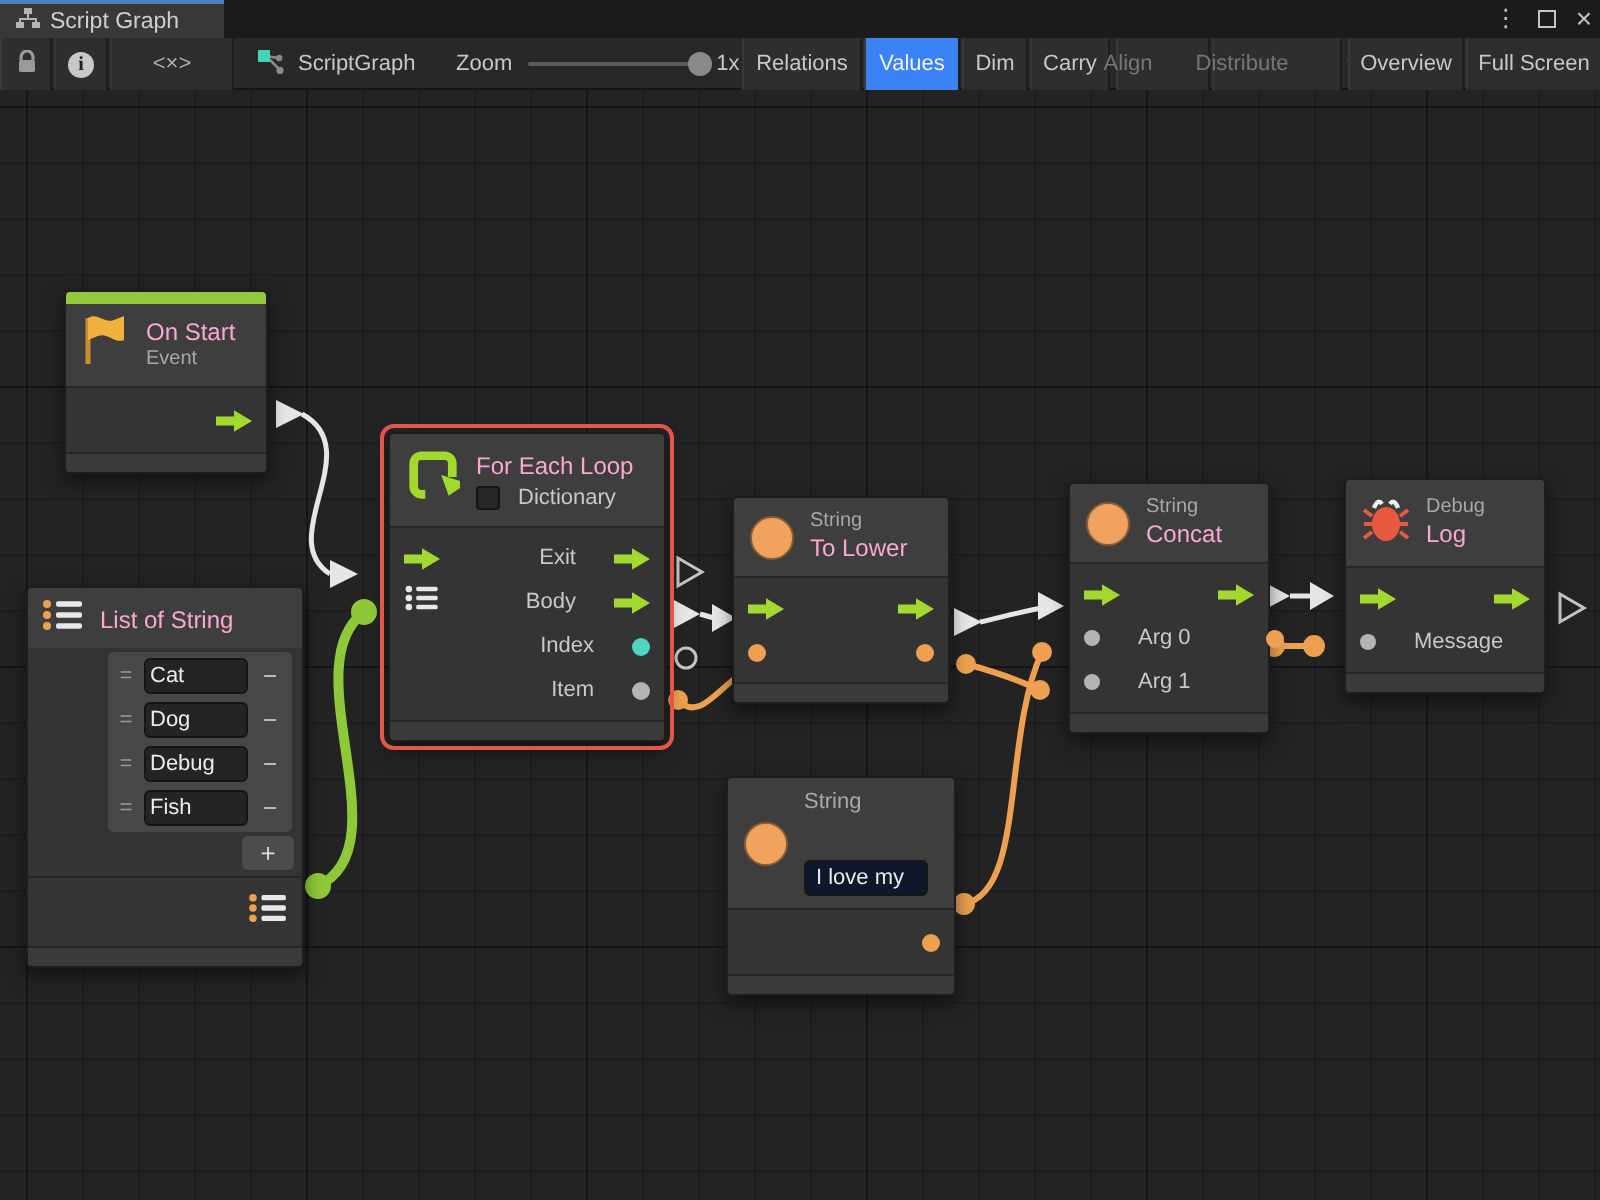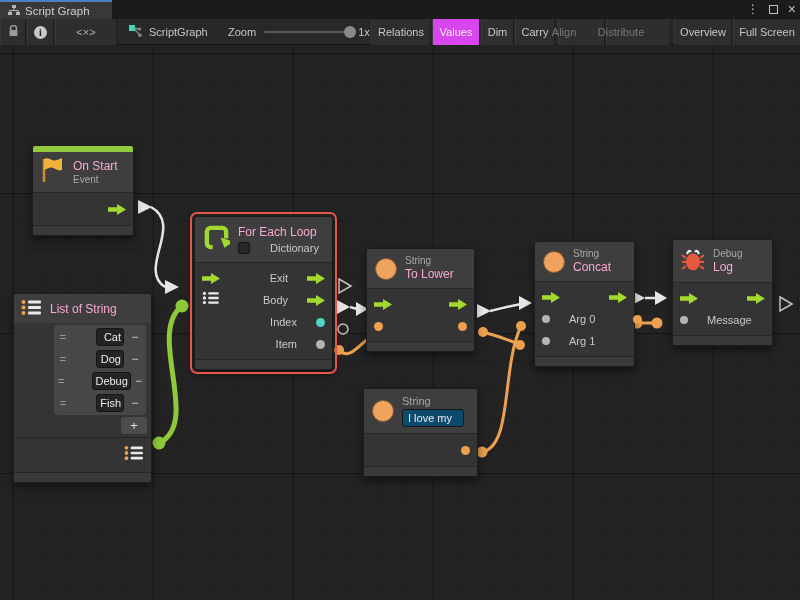--- a/index.html
+++ b/index.html
@@ -13,21 +13,21 @@
   .tab-label { color:#cfcfcf; font-size:11.5px; }
   .win-controls { position:absolute; right:4px; top:0; height:19px; display:flex; align-items:center; gap:10px; }
   .wc { color:#c4c4c4; font-size:12px; line-height:19px; cursor:default; }
   .wc-max { width:9px; height:9px; border:1.5px solid #c4c4c4; display:inline-block; }
 
   
   .toolbar { position:absolute; left:0; top:19px; width:800px; height:26px; background:#282828;
              border-bottom:1px solid #161616; color:#c8c8c8; font-size:11px; }
   .tbtn { position:absolute; top:0; height:26px; display:flex; align-items:center; justify-content:center;
           background:#2e2e2e; border-right:1px solid #1e1e1e; border-left:1px solid #383838; cursor:default; }
-  .tbtn.active { background:#d946ef; color:#f2f2f2; }
+  .tbtn.active { background:#3b82f6; color:#f2f2f2; }
   .tbtn.disabled { color:#777;gap:24px; }
   .caret { font-size:7px; margin-left:4px; color:#888; }
   .zoom-area { position:absolute; left:155px; top:0; height:26px; display:flex; align-items:center; gap:8px; }
   .slider-track { position:relative; width:86px; height:2px; background:#5a5a5a; border-radius:1px; }
   .slider-handle { position:absolute; right:-6px; top:-5px; width:12px; height:12px; border-radius:50%; background:#8a8a8a; }
   .graph-ref { position:absolute; left:128px; top:0; height:26px; display:flex; align-items:center; gap:6px; }
 
   
   .canvas { position:absolute; left:0; top:45px; width:800px; height:555px; background:#232323;
     background-image:
@@ -58,27 +58,27 @@
   .dot-teal   { background:#4fd4c4; }
   .big-circle { width:22px; height:22px; border-radius:50%; background:#f0a35e; border:1px solid #8a5c33; flex:0 0 auto; }
   .flow-arrow { flex:0 0 auto; display:block; }
   .stripe { height:6px; background:#95c93d; border-radius:2px 2px 0 0; }
 
   
   .inspector { margin:2px 4px 2px 40px; width:92px; background:#474747; border-radius:3px; padding:1px 0; }
   .irow { display:flex; align-items:center; gap:4px; padding:2px 4px; }
   .ihandle { color:#9a9a9a; font-size:11px; width:10px; text-align:center; }
   .ifield { flex:1; background:#242424; border:1px solid #161616; border-radius:3px; color:#ececec;
-            font-size:11px; text-align:right; padding:1px 2px; line-height:14px;margin-left:24px; }
+            font-size:11px; text-align:left; padding:1px 2px; line-height:14px; }
   .iminus { color:#cccccc; font-size:12px; width:14px; text-align:center; }
   .plus-row { margin:0 4px 2px auto; width:26px; height:17px; background:#4c4c4c; border-radius:3px;
               color:#ddd; font-size:13px; display:flex; align-items:center; justify-content:center; margin-left:auto; margin-right:4px; }
   .checkbox { width:12px; height:12px; background:#262626; border:1px solid #151515; border-radius:2px; flex:0 0 auto; }
-  .str-input { background:#0c4a6e; border:1px solid #161616; border-radius:3px; color:#ececec;
-               font-size:11px; padding:2px 5px; width:62px; font-family:"Liberation Sans",sans-serif; }
+  .str-input { background:#0f172a; border:1px solid #161616; border-radius:3px; color:#ececec;
+               font-size:11px; padding:2px 5px; width:62px; font-family:"Liberation Sans",sans-serif;margin-top:21px; }
 </style>
 </head>
 <body>
 
 <div class="titlebar">
   <div class="tab">
     <span>
       <svg width="12" height="11" viewBox="0 0 12 11">
           <g fill="#b5b5b5">
             <rect x="4" y="0" width="4" height="3"></rect>
@@ -283,21 +283,21 @@
   <div class="gnode selected" style="left:194px;top:171px;width:139px">
     <div class="nhead" style="padding:7px 8px">
       <span>
         <svg width="27" height="27" viewBox="0 0 28 28">
             <path d="M10 24 H8 a4 4 0 0 1 -4 -4 V8 a4 4 0 0 1 4 -4 H20 a4 4 0 0 1 4 4 V15" fill="none" stroke="#a3d92f" stroke-width="4.5"></path>
             <polygon points="17,16 31,16 24,25" fill="#a3d92f" transform="rotate(18 24 19)"></polygon>
           </svg>
       </span>
       <div class="ncol" style="gap:2px">
         <span class="ntitle">For Each Loop</span>
-        <span style="display:flex;align-items:flex-start;gap:20px">
+        <span style="display:flex;align-items:flex-start;gap:9px">
           <span class="checkbox"></span>
           <span class="plabel" style="font-size:11px">Dictionary</span>
         </span>
       </div>
     </div>
     <div class="nrows">
       <div class="prow">
         <svg class="flow-arrow" width="18" height="11" viewBox="0 0 20 12">
             <path d="M0,3.5 H10 V0 L20,6 L10,12 V8.5 H0 Z" fill="#a3d92f"></path>
           </svg>

